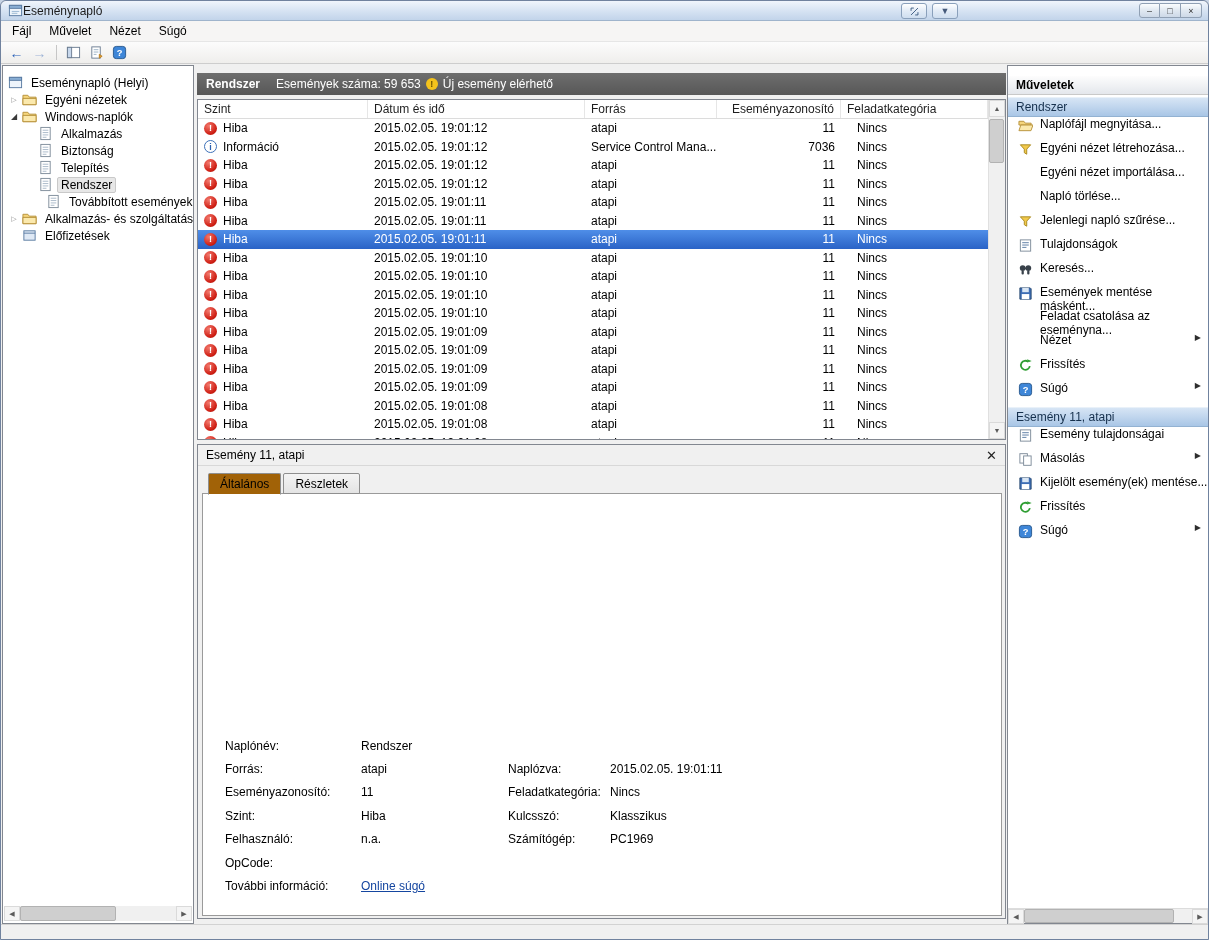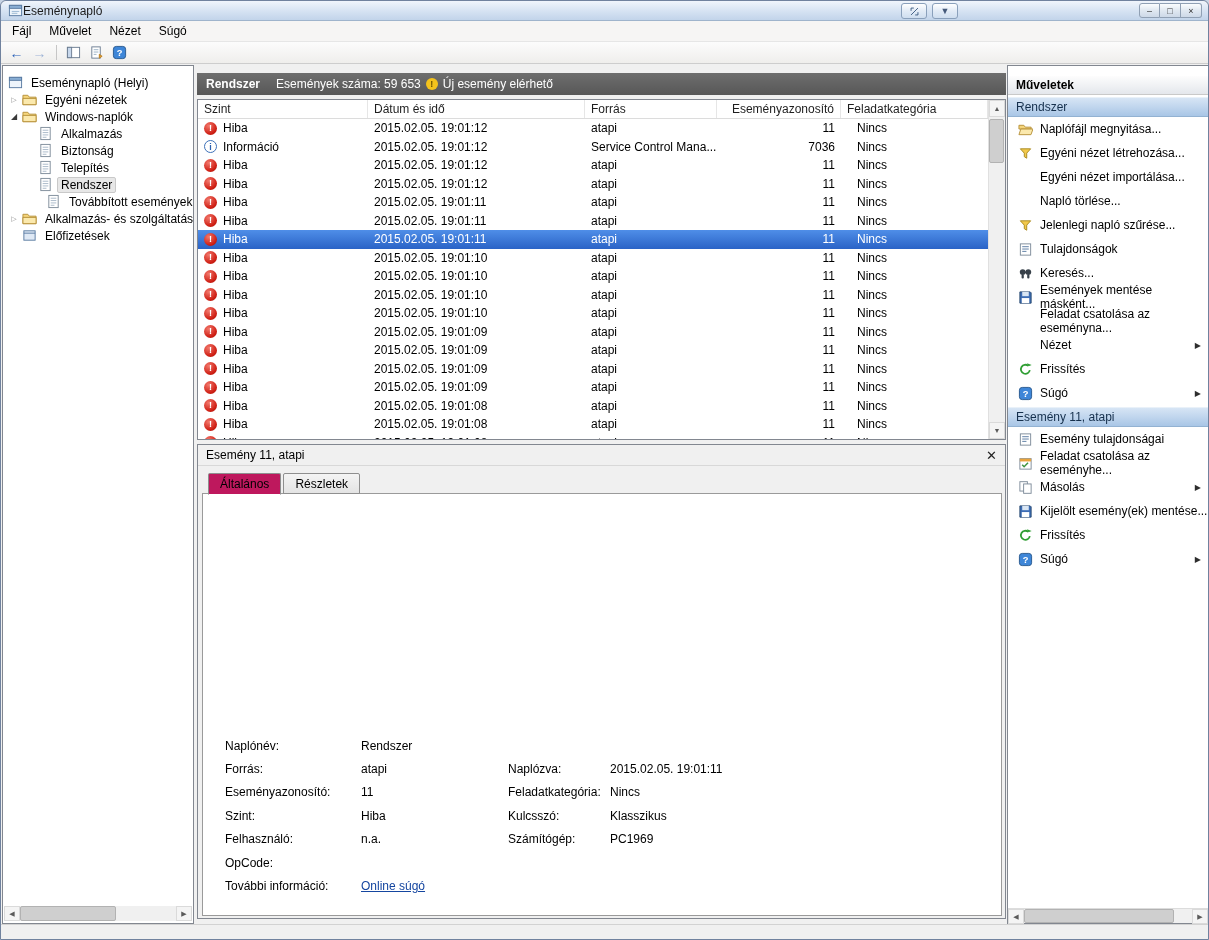--- a/index.html
+++ b/index.html
@@ -75,32 +75,32 @@
 
   .ic-error{width:13px;height:13px;border-radius:50%;background:radial-gradient(circle at 35% 30%,#f2776b,#cf1f14 65%,#9e0f06);color:#fff;font-size:9px;font-weight:bold;line-height:13px;justify-content:center;}
   .ic-info{width:13px;height:13px;border-radius:50%;background:#fff;border:1px solid #3d71b8;color:#2a5fae;font-size:9px;font-weight:bold;justify-content:center;}
 
   
   .detail-panel{position:absolute;left:0;top:377px;right:0;height:475px;background:#f0f0f0;border:1px solid #828790;}
   .dp-header{height:21px;display:flex;align-items:center;padding:0 8px;border-bottom:1px solid #d8d8d8;}
   .dp-close{margin-left:auto;font-size:13px;font-weight:bold;color:#222;line-height:1;}
   .dp-tabs{position:absolute;left:10px;top:28px;display:flex;z-index:3;}
   .dp-tab{height:21px;padding:3px 11px;border:1px solid #8f8f8f;background:linear-gradient(#f4f4f4,#e4e4e4);margin-right:2px;border-radius:2px 2px 0 0;}
-  .dp-tab.active{background:#be185d;height:22px;border-bottom:1px solid #fff;}
+  .dp-tab.active{background:#a16207;height:22px;border-bottom:1px solid #fff;}
   .dp-content{position:absolute;left:4px;top:48px;width:800px;height:423px;background:#fff;border:1px solid #9a9a9a;}
   .dp-desc{position:absolute;left:22px;top:14px;width:758px;height:206px;background:#f6f6f6;border:1px solid #b9b9b9;padding:8px 10px;color:#1b1b1b;}
   .dp-fields{position:absolute;left:22px;top:240px;width:758px;}
   .df-row{display:grid;grid-template-columns:136px 147px 102px 1fr;height:23.4px;align-items:center;}
   .df-link{color:#1546a0;text-decoration:underline;cursor:pointer;}
 
   
   .actions-panel{position:absolute;left:1006px;top:64px;width:202px;height:859px;background:#fff;border:1px solid #828790;padding-top:10px;}
   .ap-title{height:19px;background:linear-gradient(#fdfdfd,#e4e7ec);border-bottom:1px solid #c9c9c9;display:flex;align-items:center;padding-left:8px;font-weight:bold;text-align:center;}
   .ap-header{height:20px;margin-top:2px;background:linear-gradient(#d7e5f5,#a9c6e6);border-top:1px solid #e9f1f9;border-bottom:1px solid #93b2d2;display:flex;align-items:center;padding-left:8px;color:#16304d;}
-  .ap-item{height:24px;display:flex;align-items:center;padding-left:9px;position:relative;}
+  .ap-item{height:24px;display:flex;align-items:flex-start;padding-left:9px;position:relative;}
   .ap-item .ic{margin-right:7px;}
   .ap-arrow{position:absolute;right:7px;font-size:8px;color:#2e2e2e;}
   .ap-hscroll{position:absolute;left:0;bottom:0;width:200px;border-top:1px solid #dcdcdc;}
 
   .statusbar{position:absolute;left:0;bottom:0;width:100%;height:15px;background:#f0f0f0;border-top:1px solid #d2d2d2;}
   button{font-family:inherit;cursor:default;}
 </style>
 </head>
 <body>
 
@@ -657,30 +657,20 @@
         <div class="ap-item">
           <span class="ic ic-properties">
             <svg viewBox="0 0 16 16">
               <rect x="2.5" y="2" width="11" height="12" fill="#fff" stroke="#7e8c9a"></rect>
               <path d="M4.5 5h7M4.5 7.5h7M4.5 10h4.5" stroke="#5a7ba2" fill="none"></path>
             </svg>
           </span>
           <span class="ap-label">Esemény tulajdonságai</span>
         </div>
         <div class="ap-item">
-          <span class="ic ic-task">
-            <svg viewBox="0 0 16 16">
-              <rect x="2" y="2.8" width="12" height="11.2" fill="#fff" stroke="#7e8c9a"></rect>
-              <rect x="2" y="2.8" width="12" height="3" fill="#e8a33d"></rect>
-              <path d="M4.5 9.4l2 2 4.2-4.2" stroke="#3d9440" stroke-width="1.6" fill="none"></path>
-            </svg>
-          </span>
-          <span class="ap-label">Feladat csatolása az eseményhe...</span>
-        </div>
-        <div class="ap-item">
           <span class="ic ic-copy">
             <svg viewBox="0 0 16 16">
               <rect x="2" y="1.8" width="8" height="10" fill="#fff" stroke="#7e8c9a"></rect>
               <rect x="6" y="4.2" width="8" height="10" fill="#fff" stroke="#7e8c9a"></rect>
             </svg>
           </span>
           <span class="ap-label">Másolás</span>
           <span class="ap-arrow">▶</span>
         </div>
         <div class="ap-item">

